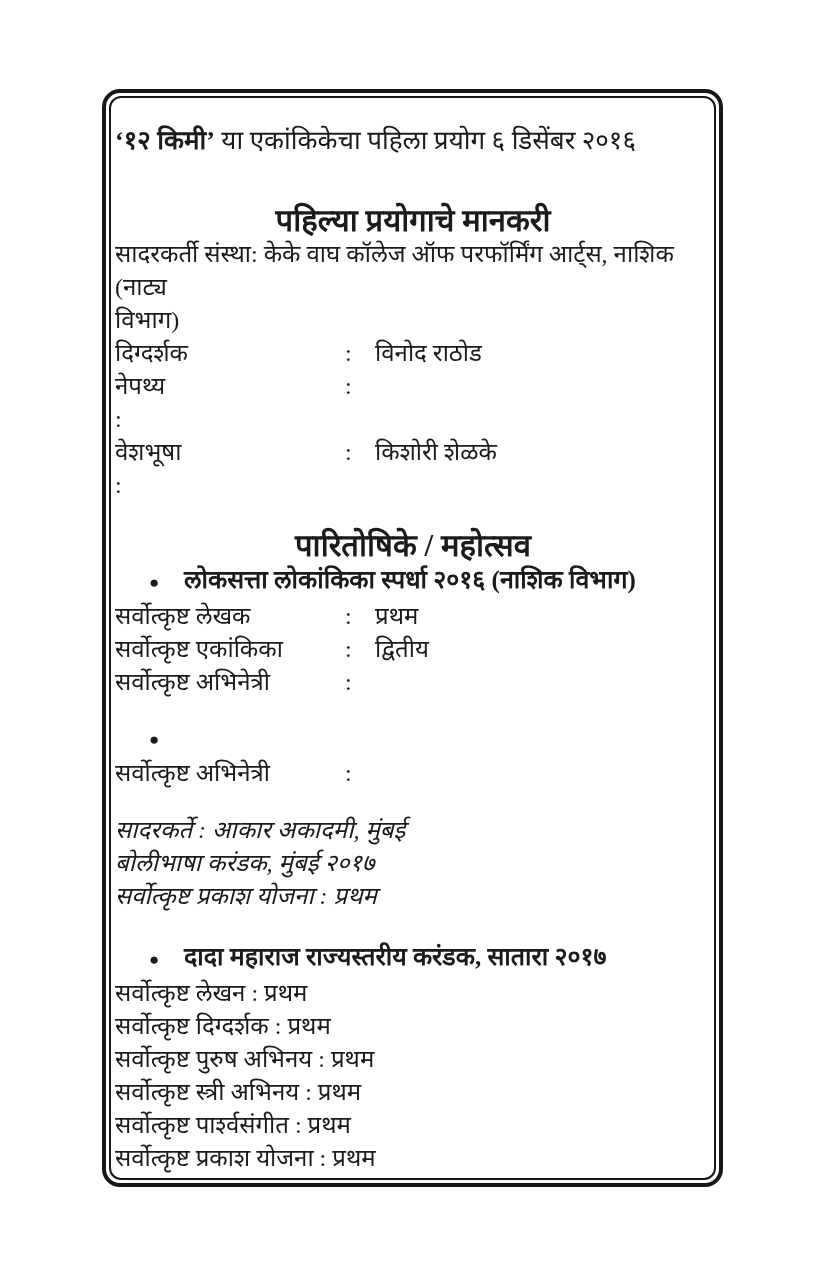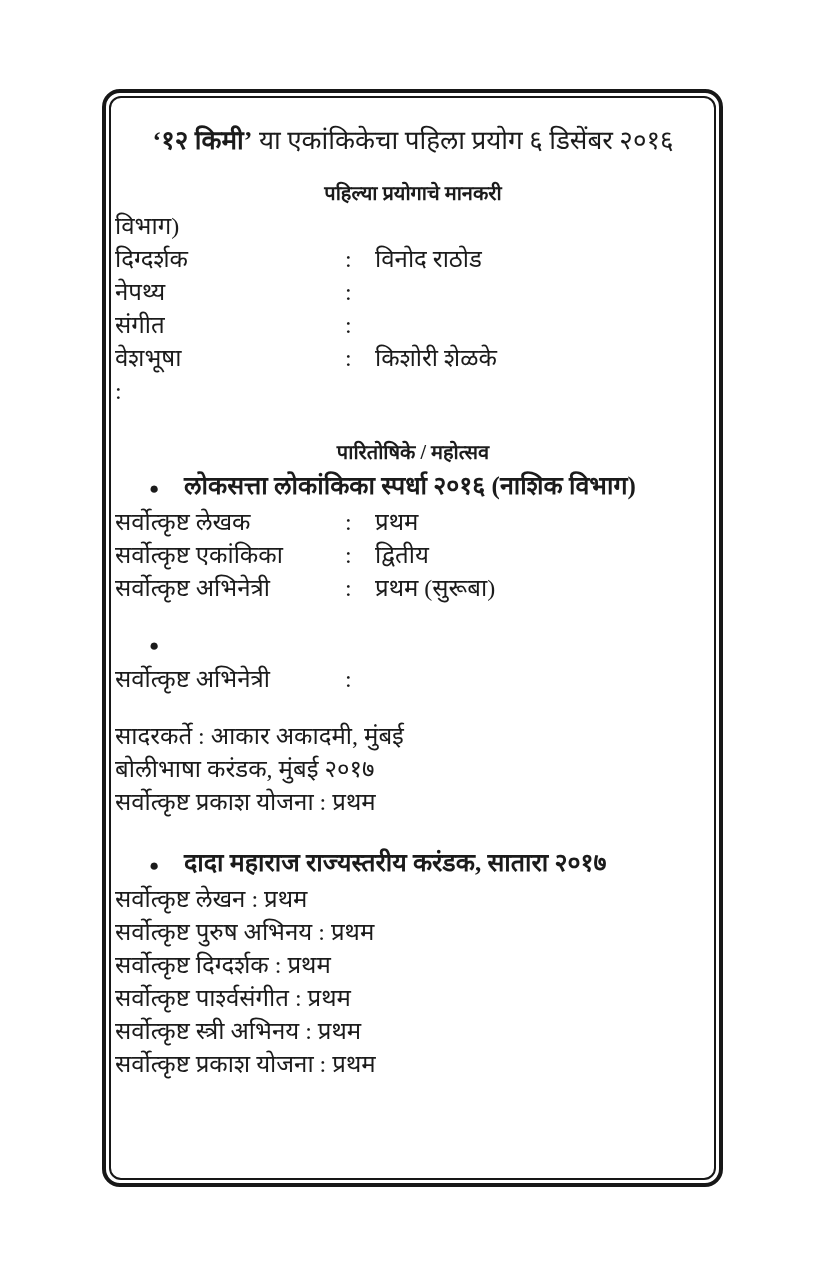--- a/index.html
+++ b/index.html
@@ -17,34 +17,34 @@
     box-sizing:border-box;
   }
   .frame-inner{
     position:absolute;left:3px;top:3px;right:3px;bottom:3px;
     border:2px solid #171717;border-radius:12px;
   }
   .content{
     position:absolute;left:115px;top:100px;width:596px;
     font-size:24px;line-height:33px;
   }
-  .center{text-align:center;}
+  .center{text-align:left;}
   .premiere{margin-top:20px;line-height:42px;font-size:26px;}
   .premiere .play-name{font-weight:bold;}
   .section-heading{
-    margin:14px 0 0 0;font-size:20px;font-weight:bold;
+    margin:42px 0 0 0;font-size:31px;font-weight:bold;
     text-align:center;line-height:34px;
   }
   .presenter p{margin:0;}
   .grid-row{display:grid;grid-template-columns:230px 30px auto;}
   .grid-row .colon{text-align:left;}
   .awards-heading{margin-top:27px;}
   .group{margin-top:24px;}
   .group:first-child{margin-top:0;}
-  .group.plain{}
+  .group.plain{font-style:italic;}
   .group.bullet-inline{margin-top:27px;}
   .bullet-line{display:flex;align-items:baseline;font-weight:bold;font-size:25px;line-height:34px;}
   .bullet-line .bullet{width:35px;padding-left:34px;font-size:17px;}
   .group p{margin:0;}
 </style>
 </head>
 <body>
 
 <div class="page">
   <div class="frame-outer">
@@ -53,35 +53,35 @@
 
   <div class="content">
 
     <div class="premiere center">
       <div><span class="play-name">‘१२ किमी’</span><span> या एकांकिकेचा पहिला प्रयोग ६ डिसेंबर २०१६</span></div>
     </div>
 
     <div class="section-heading">पहिल्या प्रयोगाचे मानकरी</div>
 
     <div class="presenter" id="presenter-lines">
+        <p>सादरकर्ती संस्था: केके वाघ कॉलेज ऑफ परफॉर्मिंग आर्ट्स, नाशिक (नाट्य</p>
         <p>विभाग)</p>
       </div>
 
     <div id="credits-list">
         <div class="grid-row">
           <span class="label">दिग्दर्शक</span>
           <span class="colon">:</span>
           <span class="value">विनोद राठोड</span>
         </div>
         <div class="grid-row">
           <span class="label">नेपथ्य</span>
           <span class="colon">:</span>
         </div>
         <div class="grid-row">
-          <span class="label">संगीत</span>
           <span class="colon">:</span>
         </div>
         <div class="grid-row">
           <span class="label">वेशभूषा</span>
           <span class="colon">:</span>
           <span class="value">किशोरी शेळके</span>
         </div>
         <div class="grid-row">
           <span class="colon">:</span>
         </div>
@@ -101,21 +101,20 @@
             <span class="value">प्रथम</span>
           </div>
           <div class="grid-row">
             <span class="label">सर्वोत्कृष्ट एकांकिका</span>
             <span class="colon">:</span>
             <span class="value">द्वितीय</span>
           </div>
           <div class="grid-row">
             <span class="label">सर्वोत्कृष्ट अभिनेत्री</span>
             <span class="colon">:</span>
-            <span class="value">प्रथम (सुरूबा)</span>
           </div>
         </div>
         <div class="group bullet">
           <div class="bullet-line">
             <span class="bullet">●</span>
           </div>
           <div class="grid-row">
             <span class="label">सर्वोत्कृष्ट अभिनेत्री</span>
             <span class="colon">:</span>
           </div>
@@ -124,22 +123,22 @@
           <p>सादरकर्ते : आकार अकादमी, मुंबई</p>
           <p>बोलीभाषा करंडक, मुंबई २०१७</p>
           <p>सर्वोत्कृष्ट प्रकाश योजना : प्रथम</p>
         </div>
         <div class="group bullet-inline">
           <div class="bullet-line">
             <span class="bullet">●</span>
             <span class="title">दादा महाराज राज्यस्तरीय करंडक, सातारा २०१७</span>
           </div>
           <p>सर्वोत्कृष्ट लेखन : प्रथम</p>
+          <p>सर्वोत्कृष्ट दिग्दर्शक : प्रथम</p>
           <p>सर्वोत्कृष्ट पुरुष अभिनय : प्रथम</p>
-          <p>सर्वोत्कृष्ट दिग्दर्शक : प्रथम</p>
+          <p>सर्वोत्कृष्ट स्त्री अभिनय : प्रथम</p>
           <p>सर्वोत्कृष्ट पार्श्वसंगीत : प्रथम</p>
-          <p>सर्वोत्कृष्ट स्त्री अभिनय : प्रथम</p>
           <p>सर्वोत्कृष्ट प्रकाश योजना : प्रथम</p>
         </div>
       </div>
 
   </div>
 </div>
 
 </body></html>

